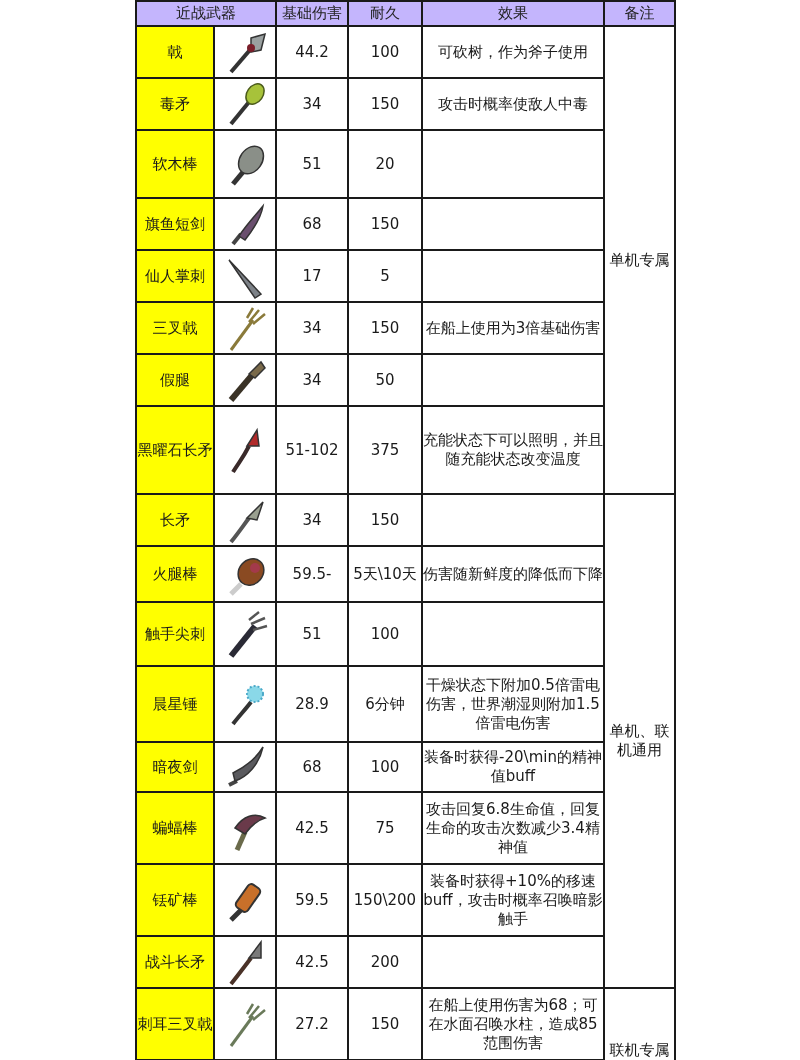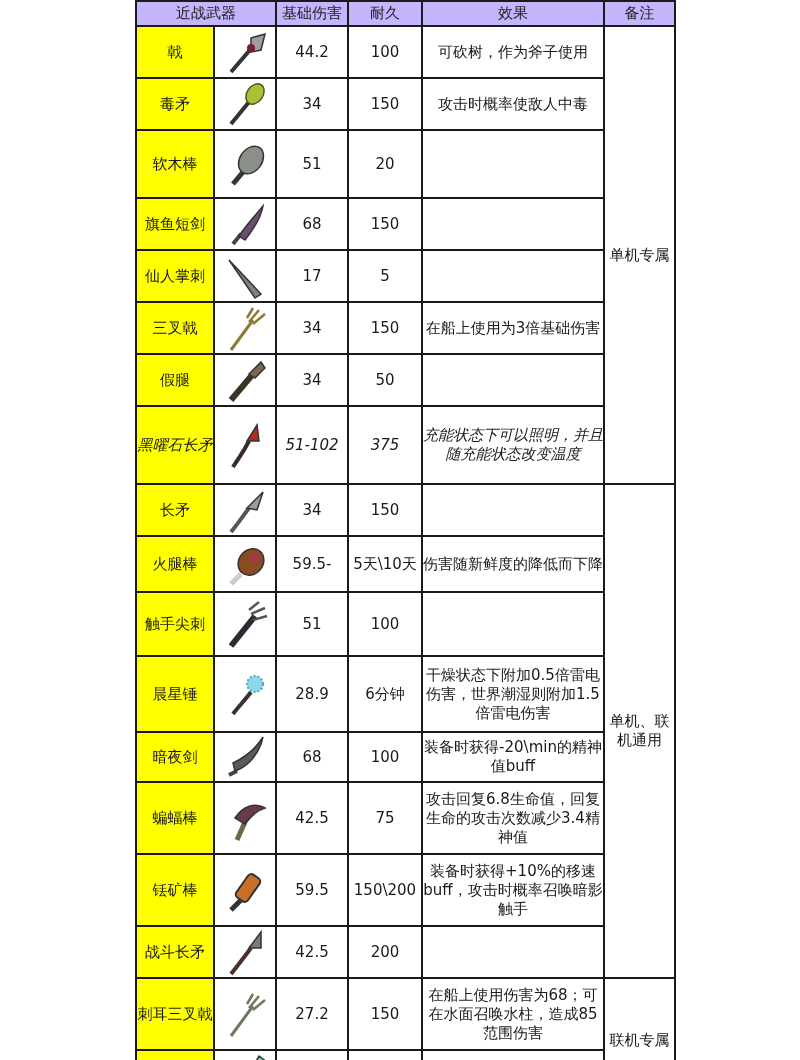--- a/index.html
+++ b/index.html
@@ -117,21 +117,21 @@
         <td class="icon">
           <svg width="48" height="48" viewBox="0 0 48 48">
             <path d="M10 44 L32 18" stroke="#3a3226" stroke-width="6"></path>
             <path d="M28 18 L40 6 L44 12 L34 22 Z" fill="#7a6a4a" stroke="#333" stroke-width="1.5"></path>
           </svg>
         </td>
         <td class="num">34</td>
         <td class="num">50</td>
         <td class="effect"></td>
       </tr>
-      <tr style="height: 78px; font-style: italic;">
+      <tr style="height: 88px;">
         <td class="name">黑曜石长矛</td>
         <td class="icon">
           <svg width="48" height="48" viewBox="0 0 48 48">
             <path d="M12 46 C18 36 22 32 28 20" stroke="#3a2a2a" stroke-width="4" fill="none"></path>
             <path d="M26 20 L36 4 L38 20 Z" fill="#b02a2a" stroke="#333" stroke-width="1.5"></path>
           </svg>
         </td>
         <td class="num">51-102</td>
         <td class="num">375</td>
         <td class="effect">充能状态下可以照明，并且随充能状态改变温度</td>

